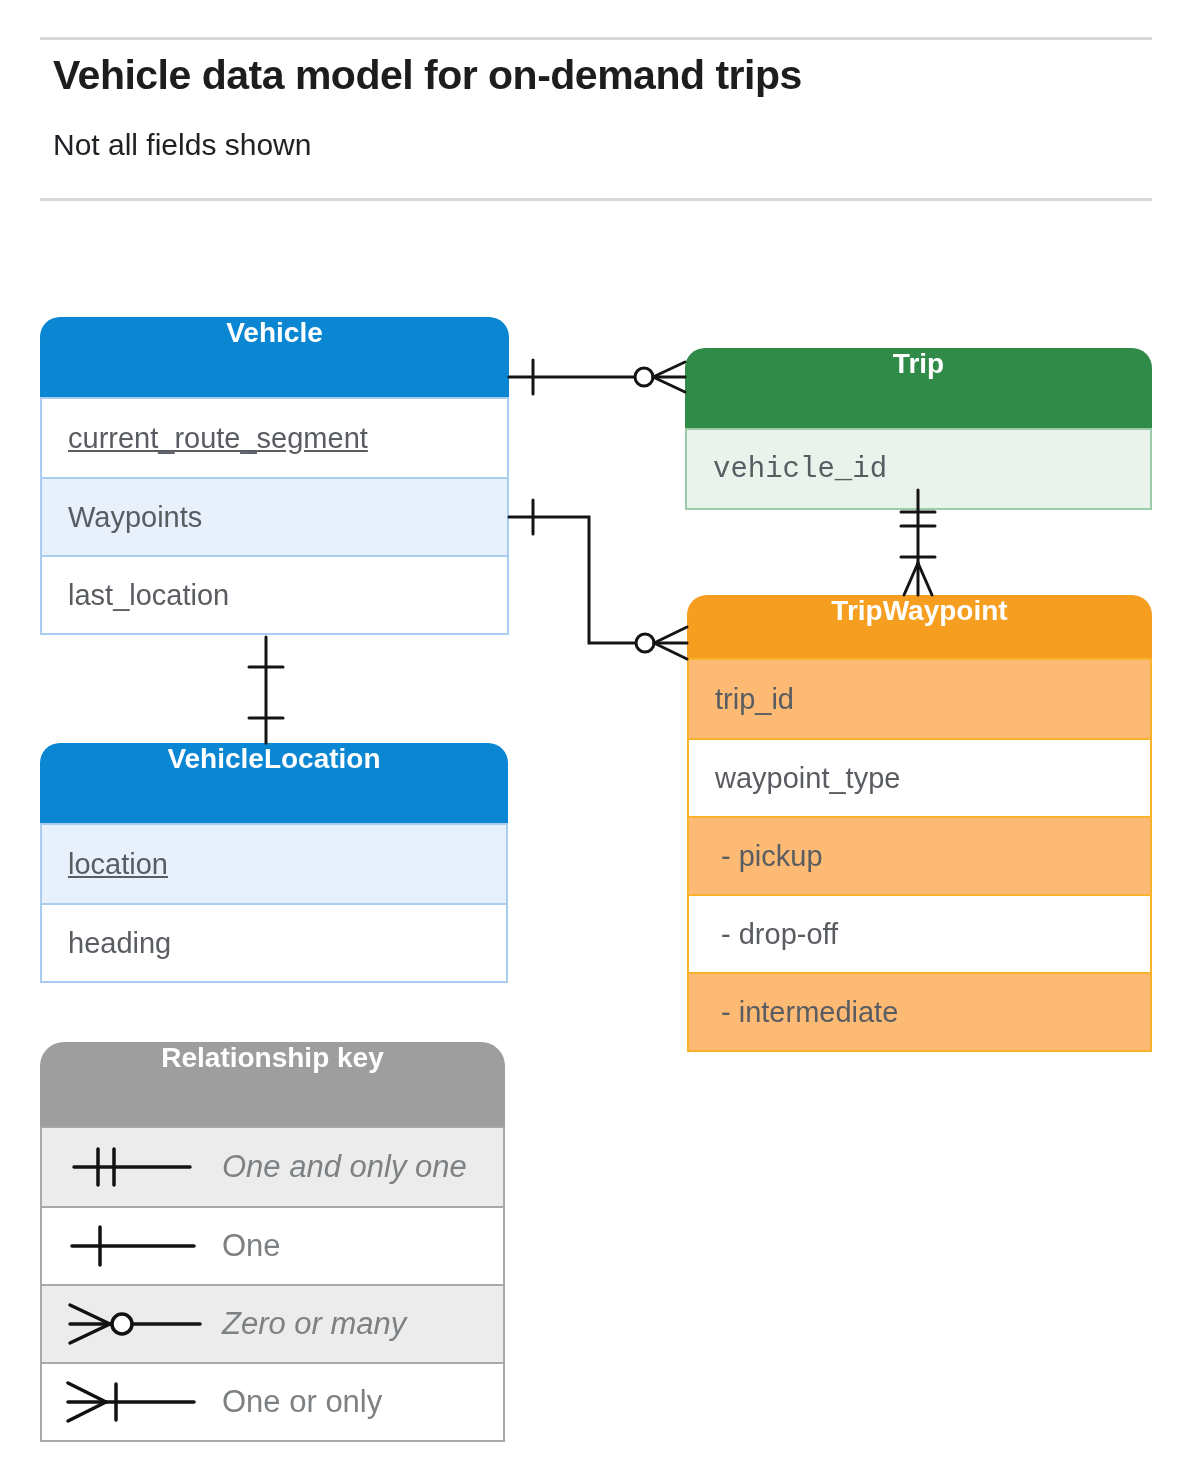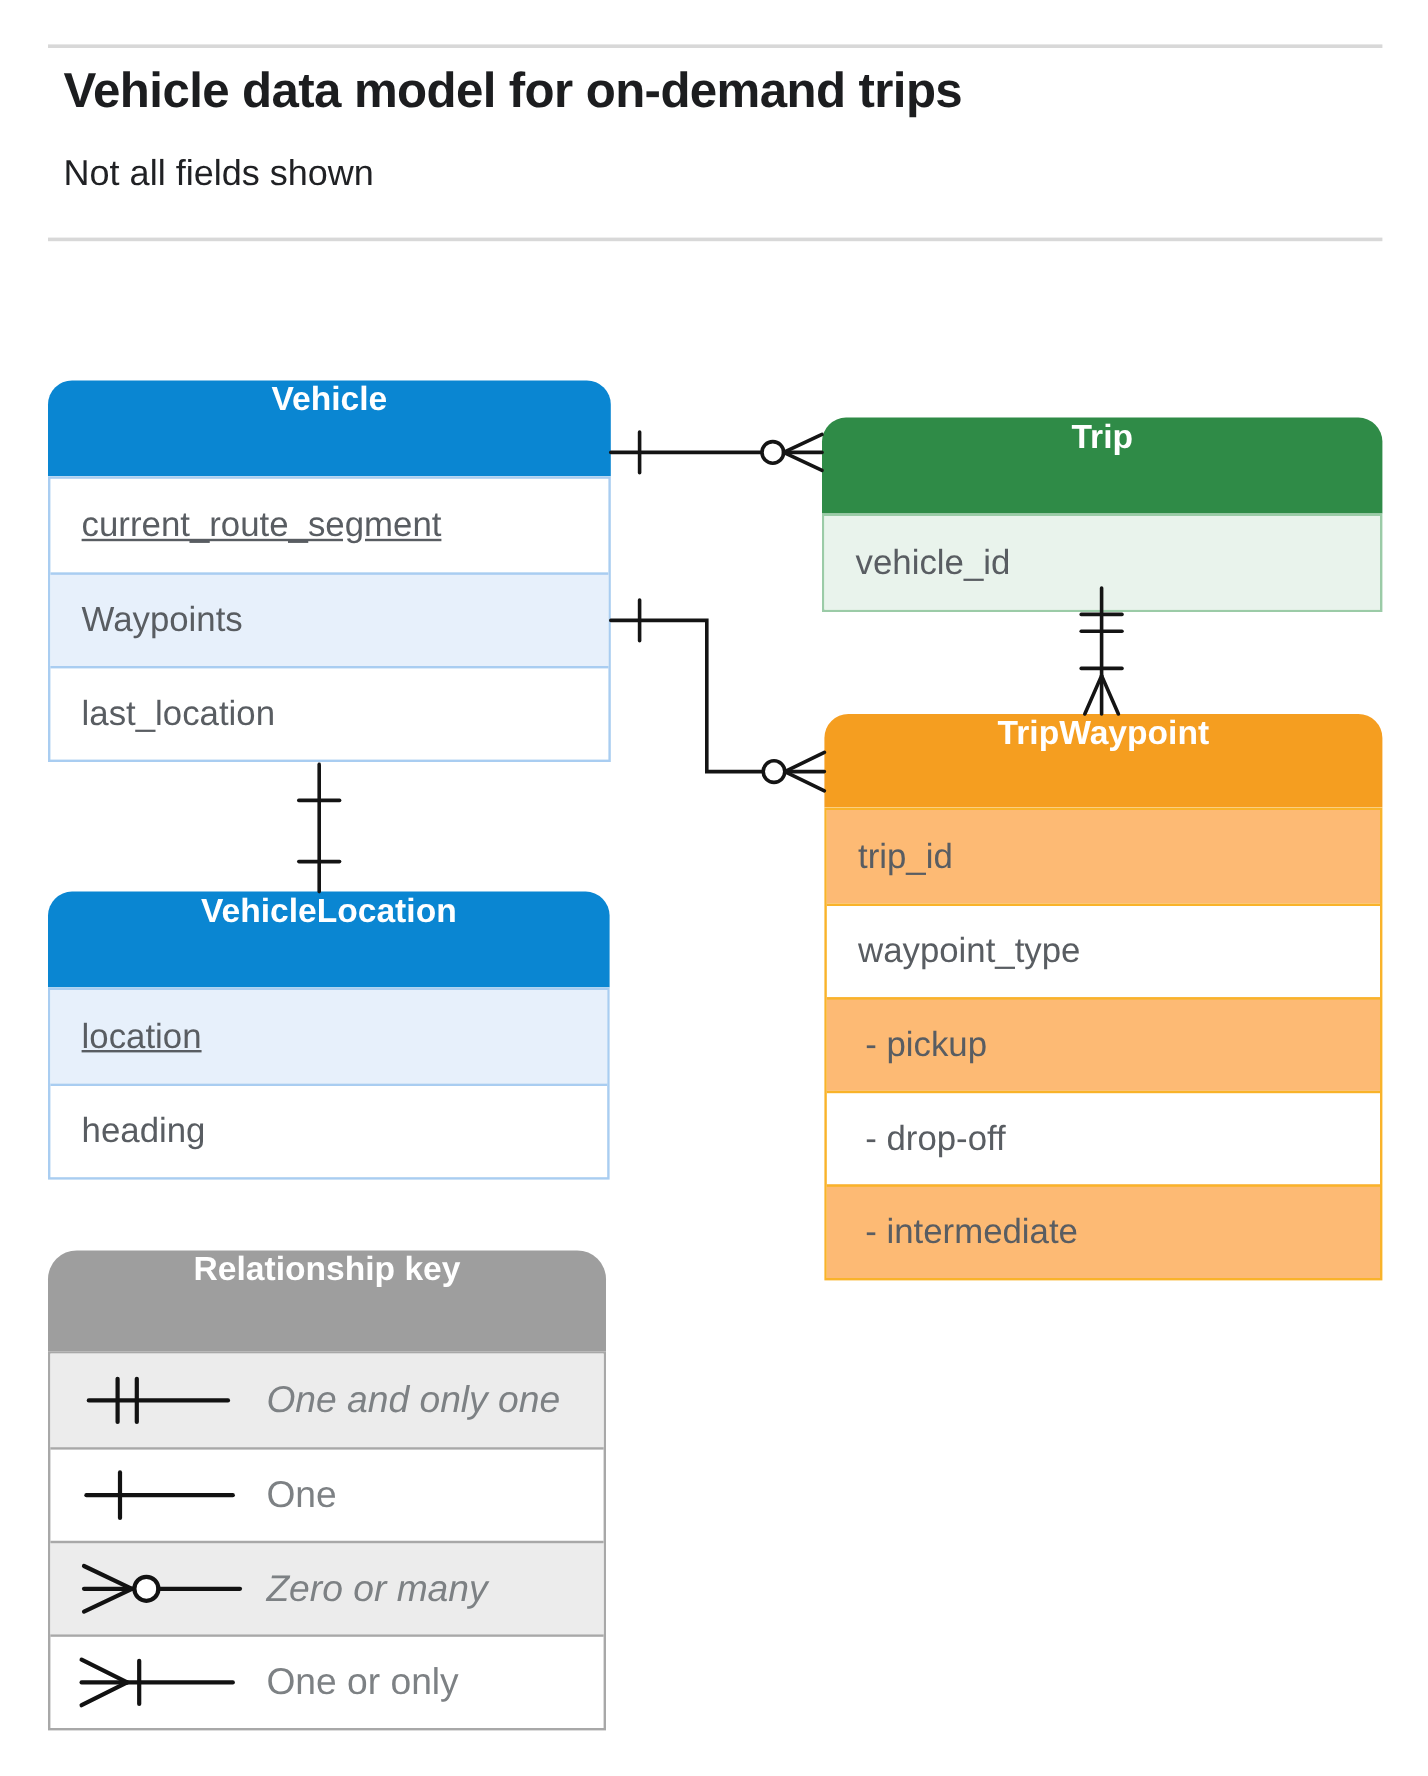--- a/index.html
+++ b/index.html
@@ -25,21 +25,21 @@
   .blue .hd{background:#0a86d2;}
   .blue .rows{border:2px solid #a9cdf1;}
   .blue .row{border-top:2px solid #a9cdf1;}
   .blue .row:first-child{border-top:none;text-decoration:underline;}
   .blue .row.tint{background:#e7f0fb;}
 
   
   .green .hd{background:#2f8b47;}
   .green .rows{border:2px solid #9bcba7;}
   .green .row{border-top:2px solid #9bcba7;}
-  .green .row:first-child{border-top:none;}
+  .green .row:first-child{border-top:none;font-family:Liberation Mono, monospace;}
   .green .row.tint{background:#e9f3ec;}
 
   
   .orange .hd{background:#f59e20;}
   .orange .rows{border:2px solid #f9b32a;}
   .orange .row{border-top:2px solid #f9b32a;}
   .orange .row:first-child{border-top:none;}
   .orange .row.tint{background:#fdba74;}
 
   
@@ -49,21 +49,21 @@
   .gray .row:first-child{border-top:none;}
   .gray .row.tint{background:#ececec;font-style:italic;}
   .legend-label{font-size:31px;color:#7d8184;margin-left:14px;}
   .legend-sym{flex:0 0 auto;}
 
   #vehicle{left:40px;top:317px;width:469px;}
   #trip{left:685px;top:348px;width:467px;}
   #tripwaypoint{left:687px;top:595px;width:465px;}
   #vehiclelocation{left:40px;top:743px;width:468px;}
   #legend{left:40px;top:1042px;width:465px;}
-  #tripwaypoint .hd{height:78px;}
+  #tripwaypoint .hd{height:63px;}
 
   #connector-overlay{position:absolute;left:0;top:0;width:1190px;height:1480px;pointer-events:none;}
 </style>
 </head>
 <body>
 
 <div id="canvas">
 
   <div id="rule-top" class="rule"></div>
   <div id="page-title">Vehicle data model for on-demand trips</div>

